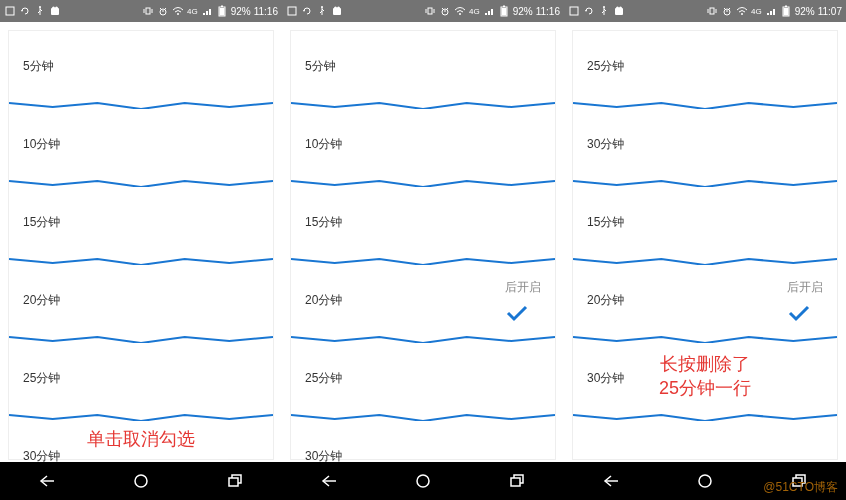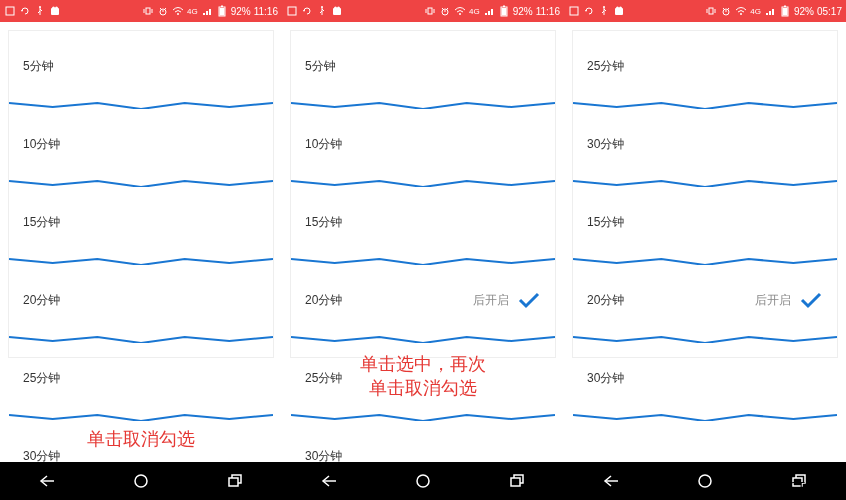--- a/index.html
+++ b/index.html
@@ -14,59 +14,60 @@
     .phone {
       width: 282px;
       height: 500px;
       background: #fff;
       position: relative;
       display: flex;
       flex-direction: column;
     }
     .status-bar {
       height: 22px;
-      background: #ef4444;
+      background: #737373;
       color: #fff;
       display: flex;
       align-items: center;
       padding: 0 4px;
       font-size: 10px;
       justify-content: space-between;
     }
     .status-left { display: flex; gap: 3px; align-items: center; }
     .status-right { display: flex; gap: 3px; align-items: center; }
     .status-icon { width: 12px; height: 12px; display: inline-flex; align-items: center; justify-content: center; }
     .content {
       flex: 1;
       background: #fff;
       padding: 8px;
       position: relative;
       overflow: hidden;
     }
     .list-card {
       background: #fff;
       border: 1px solid #eee;
-      height: 328px;
+      height: 430px;
     }
     .list-item {
       height: 70px;
       display: flex;
       align-items: center;
       padding: 0 14px;
       font-size: 12px;
       color: #333;
       position: relative;
       justify-content: space-between;
     }
     .item-right {
       display: flex;
-      align-items: center;
+      align-items: flex-start;
       gap: 8px;
       color: #888;
       font-size: 12px;
+      flex-direction: column;
     }
     .checkmark {
       width: 24px;
       height: 18px;
     }
     .zigzag {
       height: 8px;
       width: 100%;
       display: block;
     }
@@ -90,21 +91,21 @@
       width: 30px;
       height: 20px;
       display: flex;
       align-items: center;
       justify-content: center;
     }
     .watermark {
       position: absolute;
       right: 8px;
       bottom: 4px;
-      color: #000000;
+      color: #a16207;
       font-size: 12px;
     }
   </style>
 </head>
 <body>
 
 <div class="phone">
     <div class="status-bar">
     <div class="status-left">
       <span class="status-icon">
@@ -350,24 +351,20 @@
 
       </div>
         <svg class="zigzag" viewBox="0 0 260 8" preserveAspectRatio="none">
           <polyline points="0,2 43,6 87,2 130,8 173,2 217,6 260,2" fill="none" stroke="#1976d2" stroke-width="2"></polyline>
         </svg>
         <div class="list-item">
         <span>30分钟</span>
 
       </div>
       </div>
-      <div class="caption" style="top:330px">
-        <div>单击选中，再次</div>
-        <div>单击取消勾选</div>
-      </div>
     </div>
     <div class="nav-bar">
     <div class="nav-btn">
         <svg width="18" height="14" viewBox="0 0 18 14">
           <polyline points="9,2 3,7 9,12" fill="none" stroke="#fff" stroke-width="1.5"></polyline>
           <line x1="3" y1="7" x2="16" y2="7" stroke="#fff" stroke-width="1.5"></line>
         </svg>
       </div>
     <div class="nav-btn">
         <svg width="16" height="16" viewBox="0 0 16 16">
@@ -442,21 +439,21 @@
           </svg>
         </span>
       <span class="status-icon">
           <svg width="8" height="12" viewBox="0 0 8 12">
             <rect x="1" y="2" width="6" height="9" fill="none" stroke="#fff" stroke-width="1"></rect>
             <rect x="1.5" y="3" width="5" height="7.5" fill="#fff"></rect>
             <rect x="3" y="0.5" width="2" height="1.5" fill="#fff"></rect>
           </svg>
         </span>
       <span>92%</span>
-      <span>05:17</span>
+      <span>11:07</span>
     </div>
   </div>
     <div class="content">
       <div class="list-card">
         <div class="list-item">
         <span>25分钟</span>
 
       </div>
         <svg class="zigzag" viewBox="0 0 260 8" preserveAspectRatio="none">
           <polyline points="0,2 43,6 87,2 130,8 173,2 217,6 260,2" fill="none" stroke="#1976d2" stroke-width="2"></polyline>
@@ -488,20 +485,24 @@
           <polyline points="0,2 43,6 87,2 130,8 173,2 217,6 260,2" fill="none" stroke="#1976d2" stroke-width="2"></polyline>
         </svg>
         <div class="list-item">
         <span>30分钟</span>
 
       </div>
         <svg class="zigzag" viewBox="0 0 260 8" preserveAspectRatio="none">
           <polyline points="0,2 43,6 87,2 130,8 173,2 217,6 260,2" fill="none" stroke="#1976d2" stroke-width="2"></polyline>
         </svg>
       </div>
+      <div class="caption" style="top:330px">
+        <div>长按删除了</div>
+        <div>25分钟一行</div>
+      </div>
     </div>
     <div class="nav-bar">
     <div class="nav-btn">
         <svg width="18" height="14" viewBox="0 0 18 14">
           <polyline points="9,2 3,7 9,12" fill="none" stroke="#fff" stroke-width="1.5"></polyline>
           <line x1="3" y1="7" x2="16" y2="7" stroke="#fff" stroke-width="1.5"></line>
         </svg>
       </div>
     <div class="nav-btn">
         <svg width="16" height="16" viewBox="0 0 16 16">

